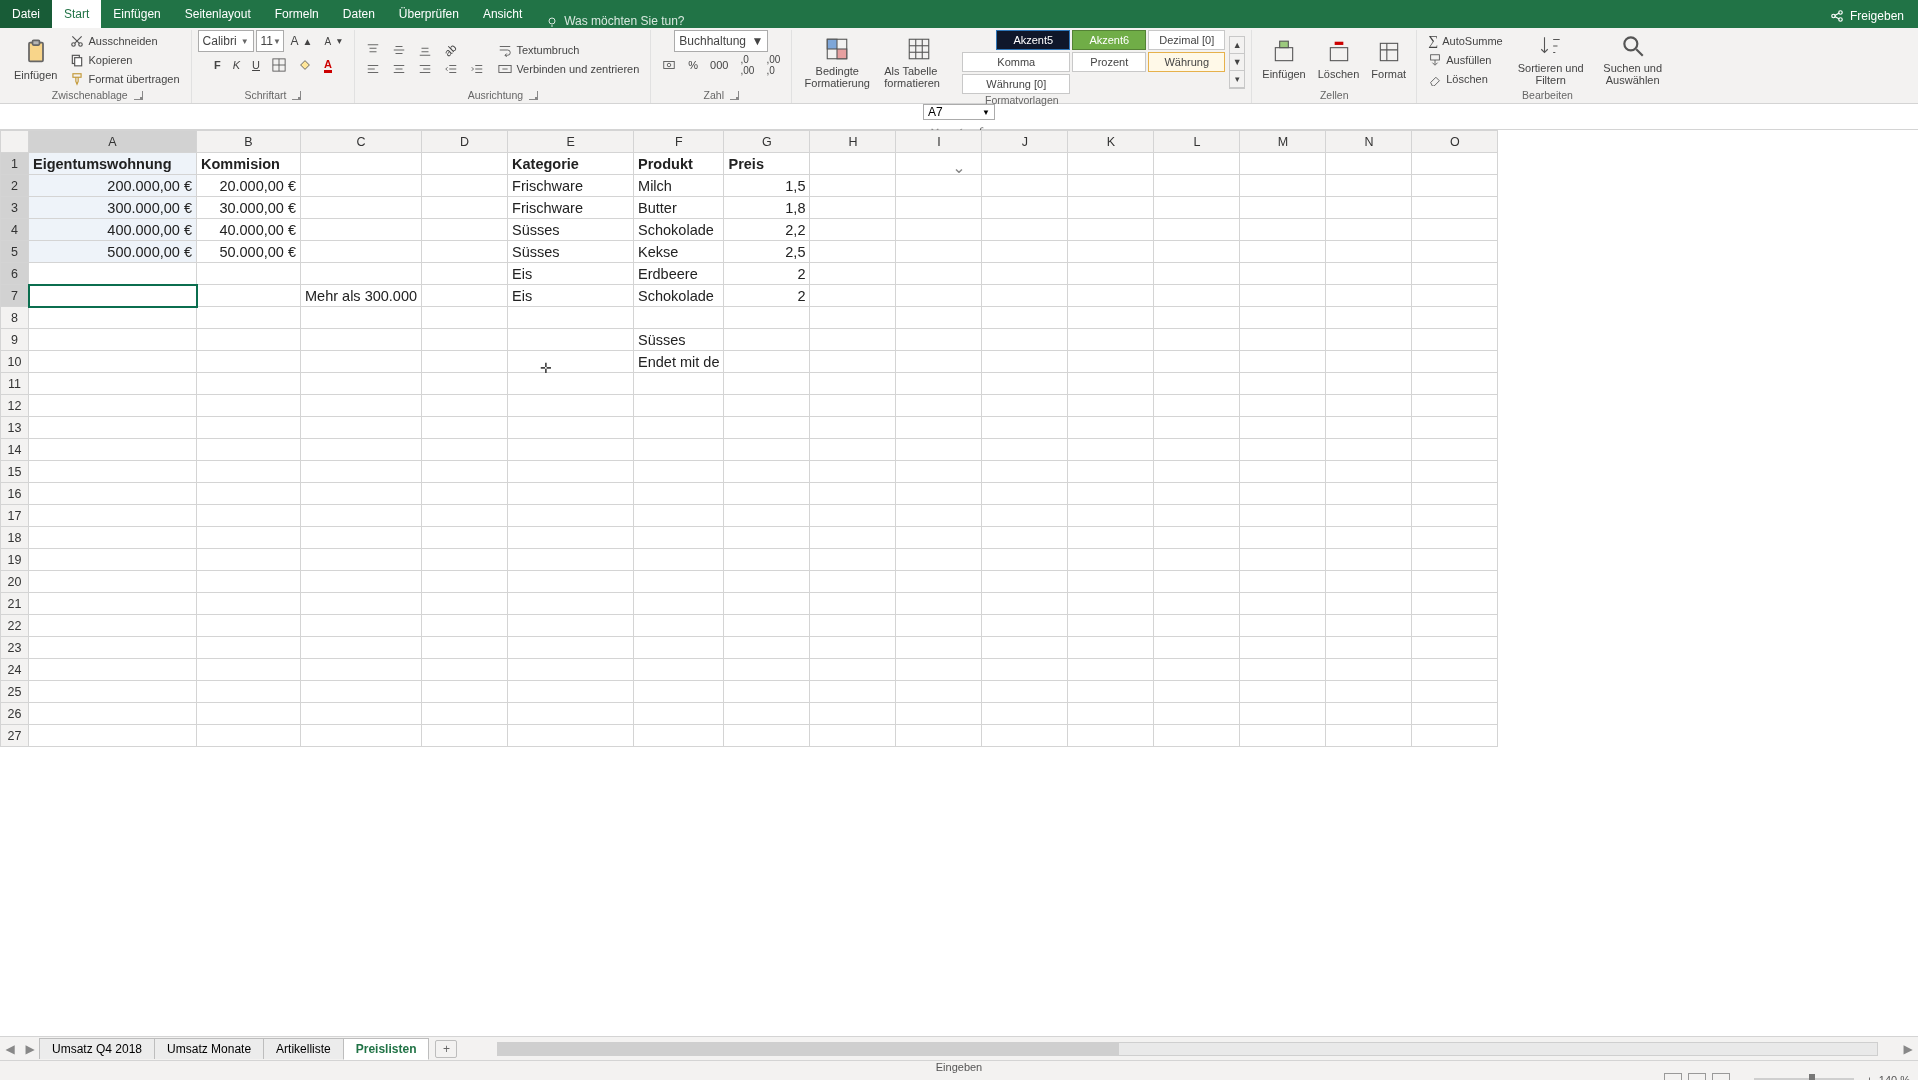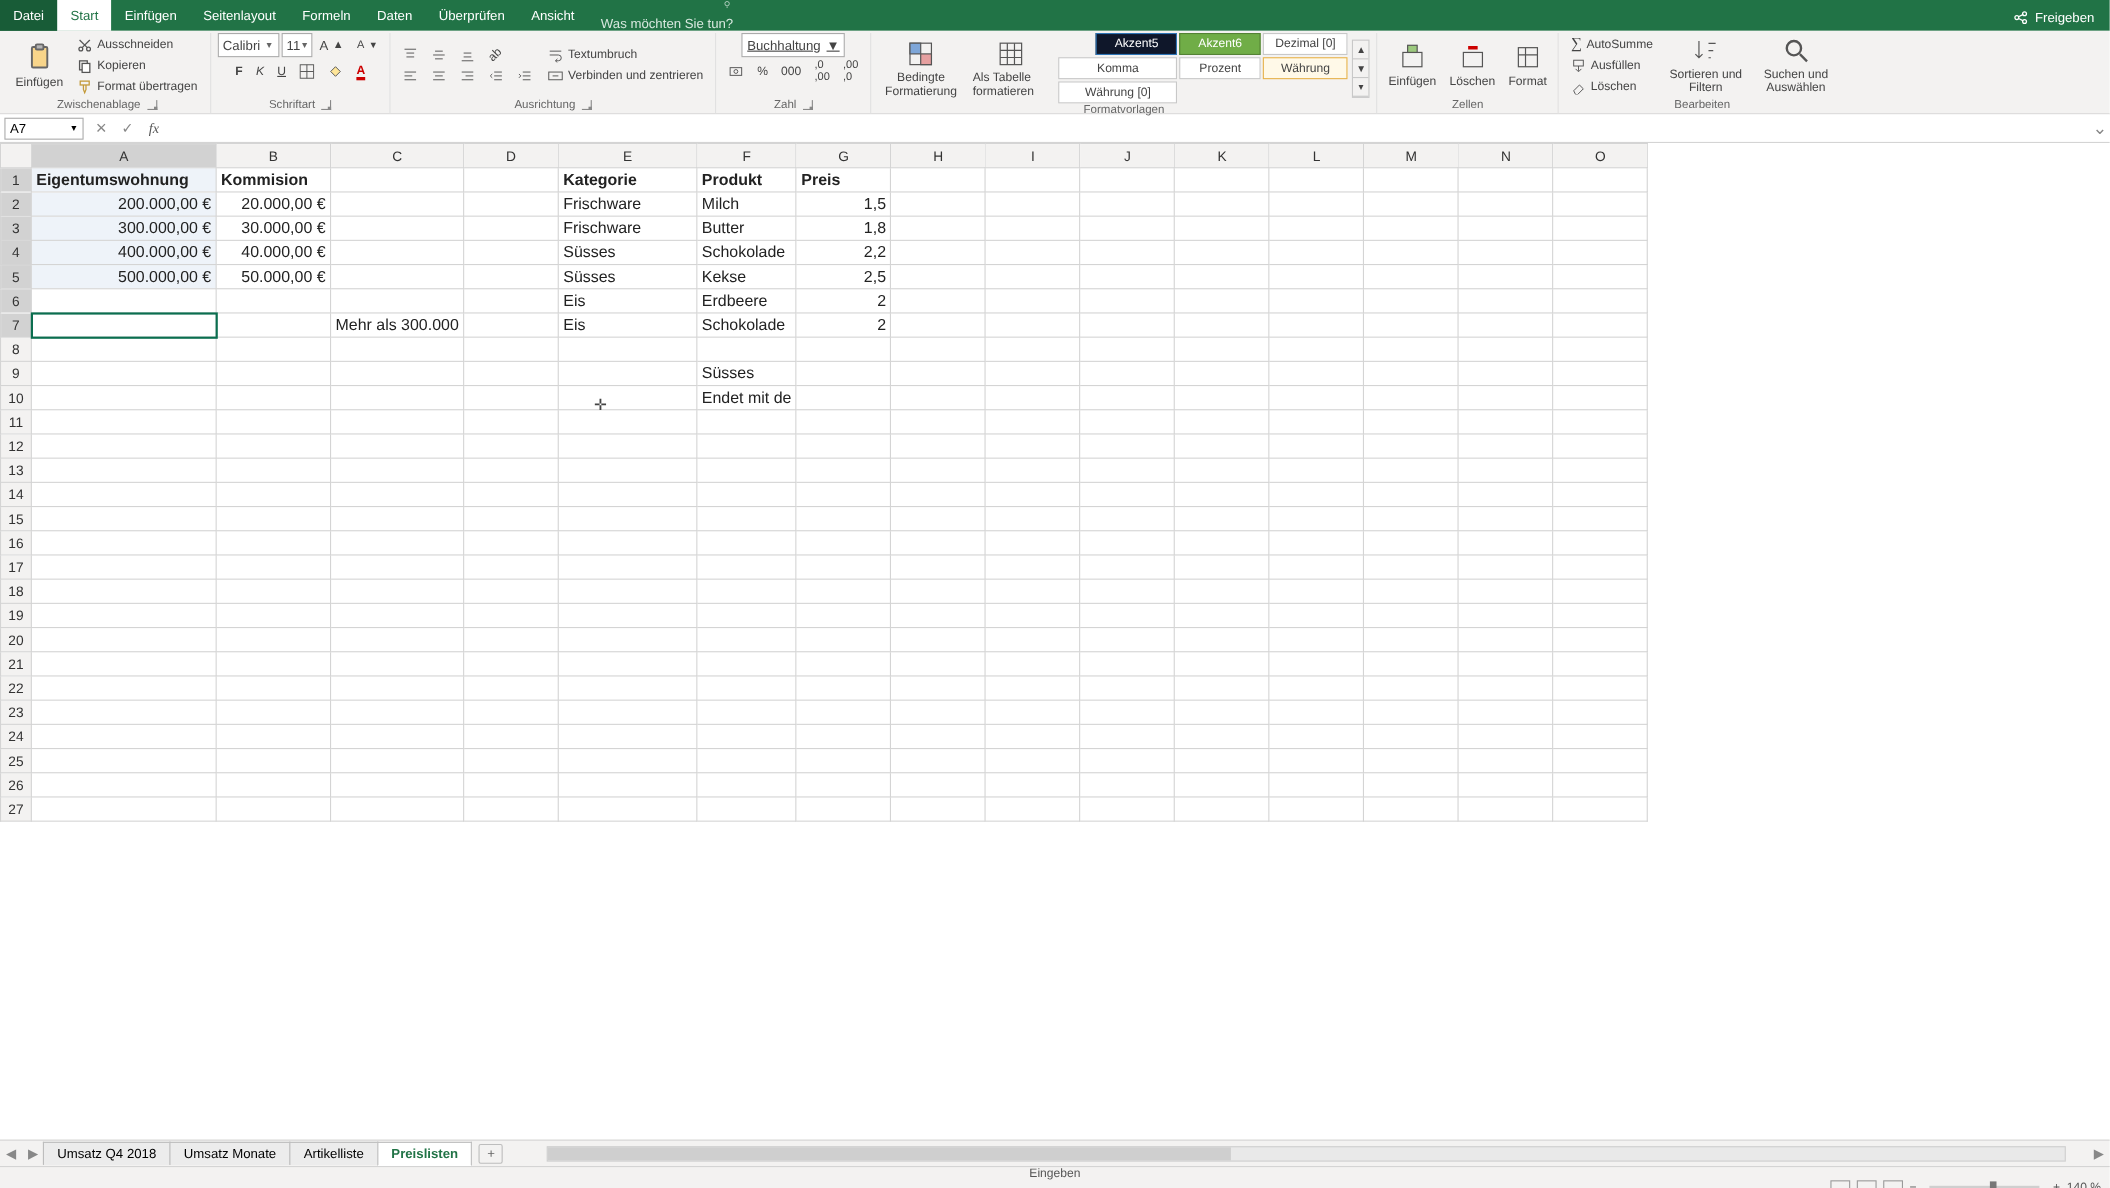--- a/index.html
+++ b/index.html
@@ -3,21 +3,21 @@
 <meta charset="utf-8">
 <style>
   * { box-sizing:border-box; margin:0; padding:0; font-family:"Segoe UI",Arial,sans-serif; }
   html,body { height:100%; overflow:hidden; background:#fff; }
 
   .titlebar { background:#217346; color:#fff; height:28px; display:flex; align-items:stretch; font-size:12px; }
   .titlebar .tabs { display:flex; }
   .titlebar .tab { padding:0 12px; display:flex; align-items:center; cursor:pointer; }
   .titlebar .tab.file { background:#185c37; }
   .titlebar .tab.active { background:#fff; color:#217346; }
-  .titlebar .tellme { display:flex; align-items:flex-end; gap:6px; padding:0 12px; color:#d8e8df;flex-direction:column;}
+  .titlebar .tellme { display:flex; align-items:flex-end; gap:6px; padding:0 12px; color:#d8e8df;}
   .titlebar .share { margin-left:auto; display:flex; align-items:center; gap:6px; padding:16px 14px; }
   .se-icon{width:12px;height:12px;fill:none;stroke:#d8e8df;stroke-width:2;}
   .sh-icon{width:14px;height:14px;fill:none;stroke:#fff;stroke-width:2;}
 
   .ribbon{ background:#f3f2f1; border-bottom:1px solid #d4d4d4; display:flex; align-items:flex-start; height:76px; padding:2px 0 0 4px; font-size:11px; color:#444;}
   .group{ display:flex; flex-direction:column; align-items:center; padding:0 6px; height:100%; border-right:1px solid #e1e1e1;}
   .group-body{ flex:1; display:flex; align-items:center; gap:4px; }
   .group-label{ font-size:10.5px; color:#666; padding-bottom:2px; display:flex; align-items:center; gap:6px;}
   .dlaunch{width:9px;height:9px;border:1px solid #888;border-top:none;border-left:none;position:relative;}
   .dlaunch::after{content:"";position:absolute;right:-1px;bottom:-1px;width:3px;height:3px;background:#888;}
@@ -32,23 +32,23 @@
   .fontbox.name{width:56px;}
   .fontbox.size{width:28px;}
   .fontbox .dd{margin-left:auto;font-size:8px;color:#666;}
   .stylecell{border:1px solid #c8c8c8;background:#fff;padding:3px 10px;min-width:74px;text-align:center;font-size:11px;}
   .stylecell.ak5{background:#0f172a;color:#fff;border-color:#2e75b6;margin-left:34px;}
   .stylecell.ak6{background:#70ad47;color:#fff;border-color:#548235;}
   .stylecell.sel{border:1px solid #e6b14b;background:#fff9e8;}
   .style-grid{display:grid;grid-template-columns:repeat(3,auto);gap:2px;}
   .style-scroll{display:flex;flex-direction:column;border:1px solid #c8c8c8;}
   .style-scroll div{width:14px;height:17px;display:flex;align-items:center;justify-content:center;border-bottom:1px solid #c8c8c8;font-size:9px;}
-  .numfmt{border:1px solid #ababab;background:#fff;width:94px;height:22px;display:flex;align-items:center;padding:0 4px;font-size:12px;text-decoration:underline;}
-
-  .namebox-bar{display:flex;align-items:center;border-bottom:1px solid #d4d4d4;height:26px;background:#fff;}
+  .numfmt{border:1px solid #ababab;background:#fff;width:94px;height:22px;display:flex;align-items:center;padding:0 4px;font-size:12px;}
+
+  .namebox-bar{display:flex;align-items:center;border-bottom:1px solid #d4d4d4;height:26px;background:#fff;flex-direction:column;}
   .namebox{border:1px solid #ababab;width:72px;height:20px;margin:0 4px;display:flex;align-items:center;padding:0 4px;font-size:12px;}
   .namebox .dd{margin-left:auto;font-size:8px;}
   .fx-btns{display:flex;}
   .fx-btn{width:24px;height:24px;display:flex;align-items:center;justify-content:center;color:#888;font-size:13px;}
   .fx-btn.fx{font-style:italic;font-family:"Times New Roman",serif;color:#555;}
   .formula-input{flex:1;height:20px;border:none;font-size:12px;padding:0 4px;}
   .fb-expand{width:18px;text-align:center;color:#888;}
 
   .grid-wrap{position:relative;height:calc(100% - 28px - 76px - 26px - 24px - 20px);overflow:hidden;}
   table.sheet{border-collapse:collapse;table-layout:fixed;font-size:14.5px;color:#222;}

